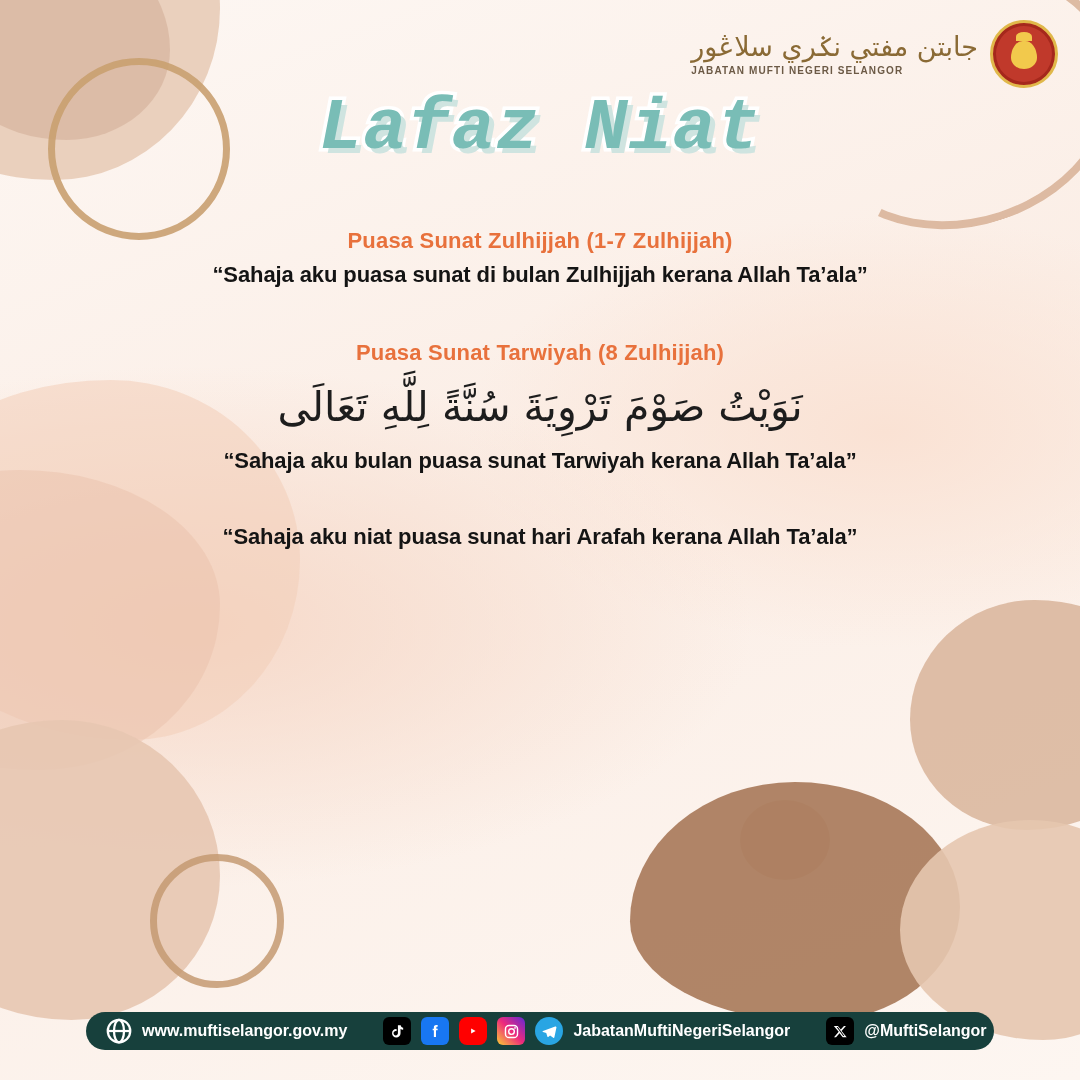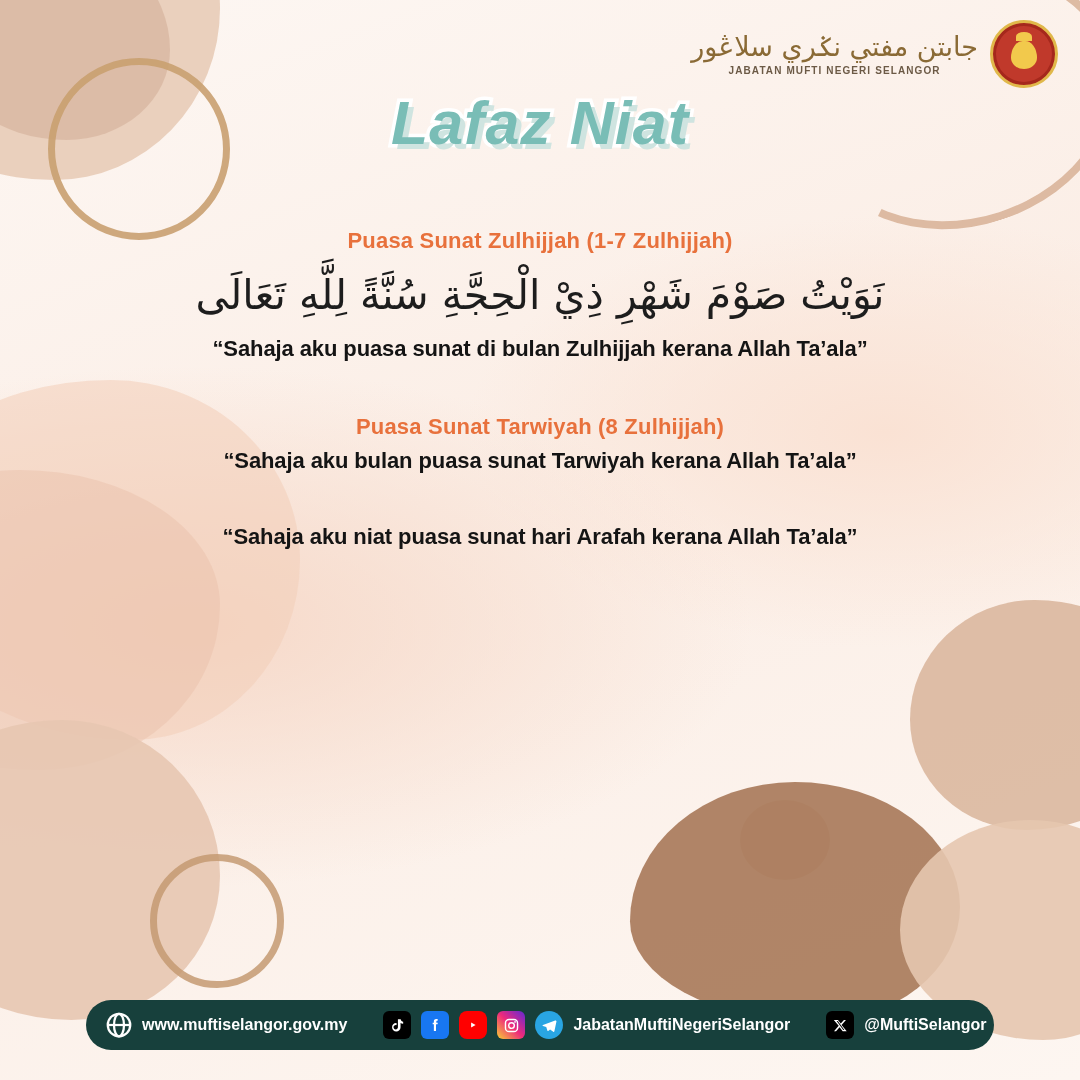--- a/index.html
+++ b/index.html
@@ -128,21 +128,21 @@
   
   .brand {
     position: absolute;
     top: 20px; right: 22px;
     display: flex;
     align-items: center;
     gap: 12px;
     z-index: 6;
   }
   .brand-text {
-    text-align: center;
+    text-align: left;
     line-height: 1.1;
   }
   .brand-arabic {
     font-family: "DejaVu Sans", sans-serif;
     font-size: 27px;
     color: #8a6a35;
     letter-spacing: 0px;
     direction: rtl;
     white-space: nowrap;
   }
@@ -185,22 +185,22 @@
   
   .title-wrap {
     position: absolute;
     top: 88px;
     left: 0; right: 0;
     text-align: center;
     z-index: 5;
   }
   .title {
     display: inline-block;
-    font-family: Liberation Sans, sans-serif;
-    font-size: 61px;
+    font-family: Liberation Mono, monospace;
+    font-size: 72px;
     font-weight: bold;
     font-style: italic;
     color: #79bdb6;
     letter-spacing: 1px;
     -webkit-text-stroke: 7px #ffffff;
     paint-order: stroke fill;
     text-shadow:
       5px 5px 0 #cfe4e0,
       0 0 0 #fff;
   }
@@ -241,21 +241,21 @@
 
   .sec-1 { margin-bottom: 52px; }
   .sec-2 { margin-bottom: 50px; }
 
   
   .footer {
     position: absolute;
     left: 86px;
     right: 86px;
     bottom: 30px;
-    height: 50px;
+    height: 38px;
     background: #17403c;
     border-radius: 27px;
     display: flex;
     align-items: center;
     padding: 0 18px;
     gap: 10px;
     z-index: 7;
   }
   .f-item { display: flex; align-items: center; gap: 8px; }
   .f-text {
@@ -319,26 +319,26 @@
   </div>
 
   <div class="title-wrap">
     <div class="title">Lafaz Niat</div>
   </div>
 
   <div class="content">
 
     <div class="section sec-1">
       <p class="sec-heading">Puasa Sunat Zulhijjah (1-7 Zulhijjah)</p>
-      <p class="sec-arabic">نَوَيْتُ صَوْمَ شَهْرِ ذِيْ الْحِجَّةِ سُنَّةً لِلَّهِ تَعَالَى</p>
       <p class="sec-translation">“Sahaja aku puasa sunat di bulan Zulhijjah kerana Allah Ta’ala”</p>
     </div>
 
     <div class="section sec-2">
       <p class="sec-heading">Puasa Sunat Tarwiyah (8 Zulhijjah)</p>
+      <p class="sec-arabic">نَوَيْتُ صَوْمَ تَرْوِيَةَ سُنَّةً لِلَّهِ تَعَالَى</p>
       <p class="sec-translation">“Sahaja aku bulan puasa sunat Tarwiyah kerana Allah Ta’ala”</p>
     </div>
 
     <div class="section sec-3">
       <p class="sec-translation">“Sahaja aku niat puasa sunat hari Arafah kerana Allah Ta’ala”</p>
     </div>
 
   </div>
 
   <div class="footer">

